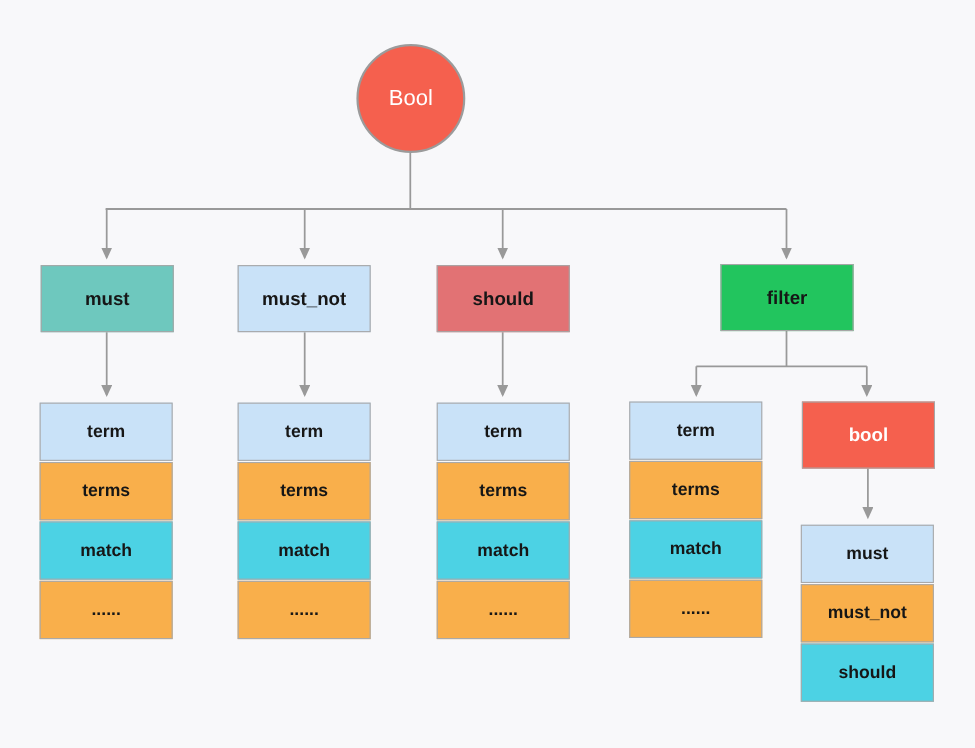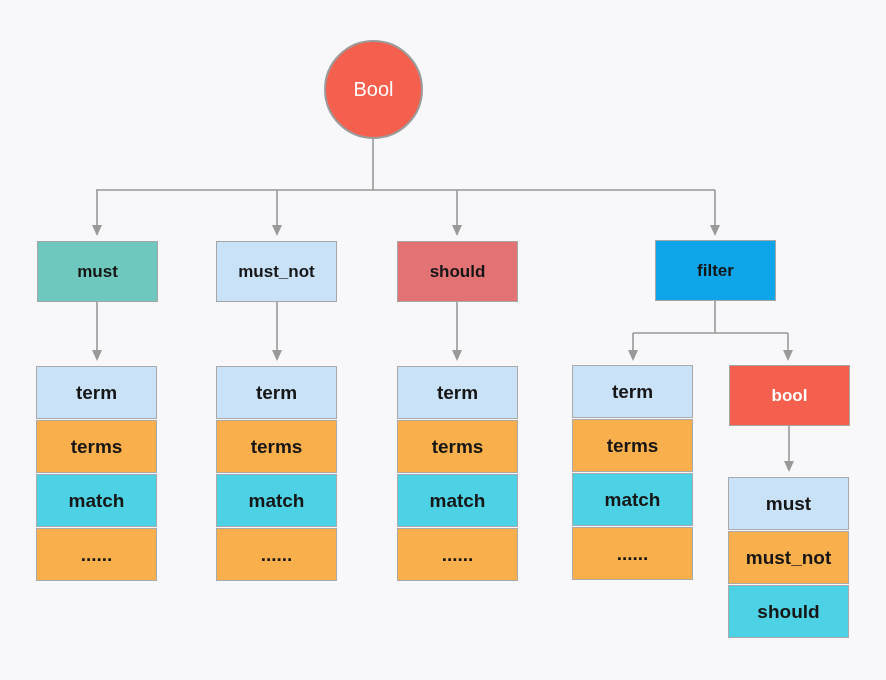--- a/index.html
+++ b/index.html
@@ -59,21 +59,21 @@
     gap: 1px;
   }
   .cell {
     box-sizing: border-box;
     height: 53px;
     border: 1px solid #a9a9a9;
     display: flex;
     align-items: center;
     justify-content: center;
     color: #161616;
-    font-size: 19px;
+    font-size: 16px;
     font-weight: 700;
   }
 </style>
 </head>
 <body>
 
 <div class="canvas" style="background-color: rgb(248, 248, 250); text-decoration: underline;">
 
   <svg class="connectors" width="886" height="680" viewBox="0 0 886 680">
     <defs>
@@ -100,21 +100,21 @@
   </svg>
 
   <div class="node circle" style="background-color: rgb(245, 96, 78);">Bool</div>
 
   <div class="node box" style="left: 37px; top: 241px; background-color: rgb(110, 200, 190);">must</div>
 
   <div class="node box" style="left: 216px; top: 241px; background-color: rgb(201, 226, 248);">must_not</div>
 
   <div class="node box" style="left: 397px; top: 241px; background-color: rgb(226, 114, 116);">should</div>
 
-  <div class="node box" style="left: 655px; top: 240px; background-color: #0ea5e9;">filter</div>
+  <div class="node box" style="left: 655px; top: 240px; background-color: #22c55e;">filter</div>
 
   <div class="stack" style="left:36px; top:366px;">
     <div class="cell" style="background-color: rgb(201, 226, 248);">term</div>
     <div class="cell" style="background-color: rgb(249, 175, 75);">terms</div>
     <div class="cell" style="background-color: rgb(76, 210, 228);">match</div>
     <div class="cell" style="background-color: rgb(249, 175, 75);">......</div>
   </div>
 
   <div class="stack" style="left:216px; top:366px;">
     <div class="cell" style="background-color: rgb(201, 226, 248);">term</div>

